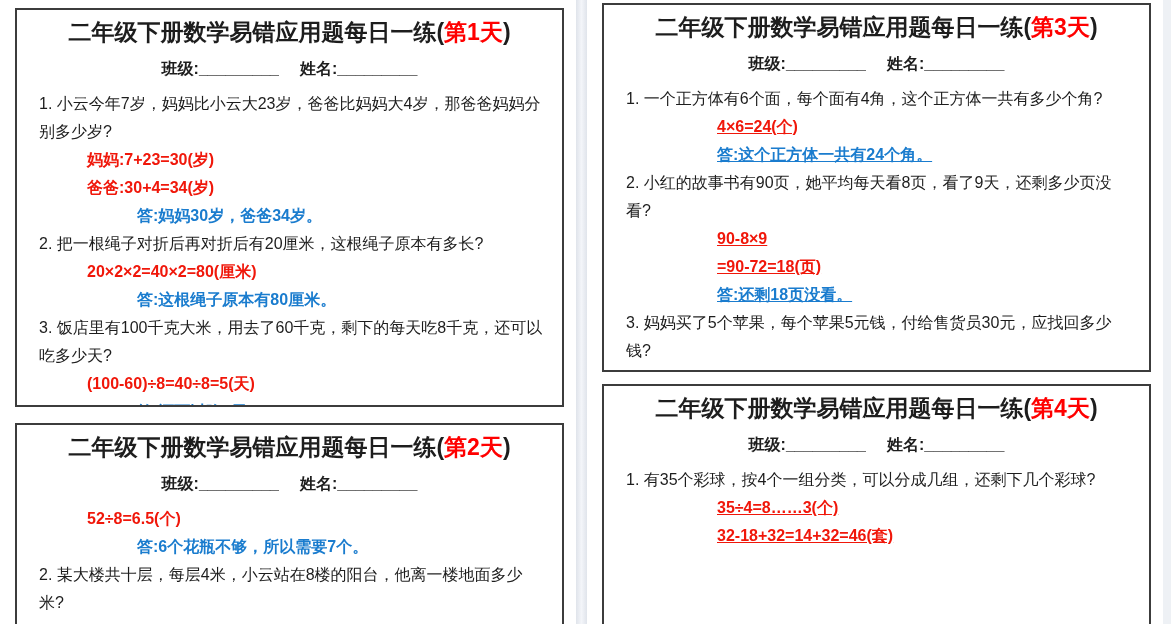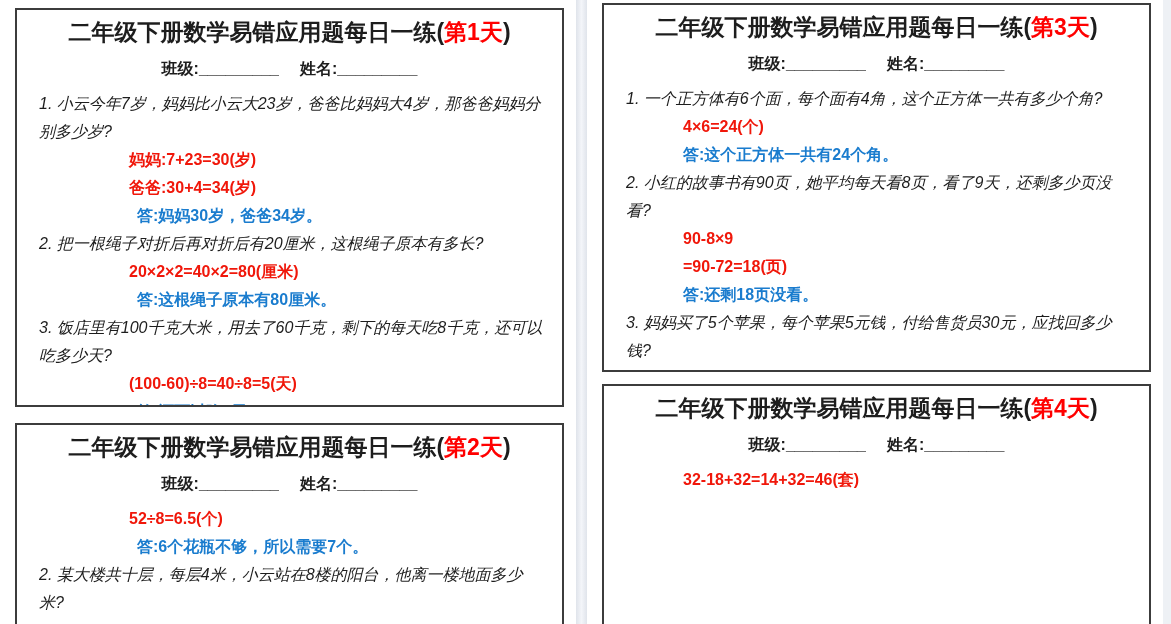--- a/index.html
+++ b/index.html
@@ -43,24 +43,24 @@
     letter-spacing:0;
   }
   .t-day{color:var(--title-red);}
   .meta{
     display:flex;justify-content:center;gap:21px;
     margin-top:14px;
     font-size:16px;line-height:18px;font-weight:700;
   }
   .blocks{margin-top:12px;}
   .block{margin:0;font-size:16px;line-height:28px;}
-  .q{padding:0 18px 0 22px;color:var(--text);font-weight:400;font-style:italic;}
-  .eq{color:var(--eq-red);font-weight:700;padding-left:112px;}
+  .q{padding:0 18px 0 22px;color:var(--text);font-weight:400;}
+  .eq{color:var(--eq-red);font-weight:700;padding-left:70px;}
   .ans{color:var(--ans-blue);font-weight:700;padding-left:120px;}
-  .page-right .eq,.page-right .ans{padding-left:79px;}
+  .page-right .eq,.page-right .ans{padding-left:113px;text-decoration:underline;}
 </style>
 </head>
 <body>
 
 <div class="viewport">
   <div class="page page-left" id="page-left">
       <section class="panel first">
     <h2 class="title"><span class="t-prefix">二年级下册数学易错应用题每日一练(</span><span class="t-day">第1天</span><span class="t-suffix">)</span></h2>
     <div class="meta">
       <span class="meta-item">班级:_________</span>
@@ -112,18 +112,20 @@
           <p class="block eq">30-5×5=30-25=5(元)</p>
         </div>
   </section>
       <section class="panel second">
     <h2 class="title"><span class="t-prefix">二年级下册数学易错应用题每日一练(</span><span class="t-day">第4天</span><span class="t-suffix">)</span></h2>
     <div class="meta">
       <span class="meta-item">班级:_________</span>
       <span class="meta-item">姓名:_________</span>
     </div>
     <div class="blocks">
+          <p class="block q">1. 有35个彩球，按4个一组分类，可以分成几组，还剩下几个彩球?</p>
+          <p class="block eq">35÷4=8……3(个)</p>
           <p class="block eq">32-18+32=14+32=46(套)</p>
         </div>
   </section>
     </div>
   <div class="edge-strip"></div>
 </div>
 
 </body></html>

